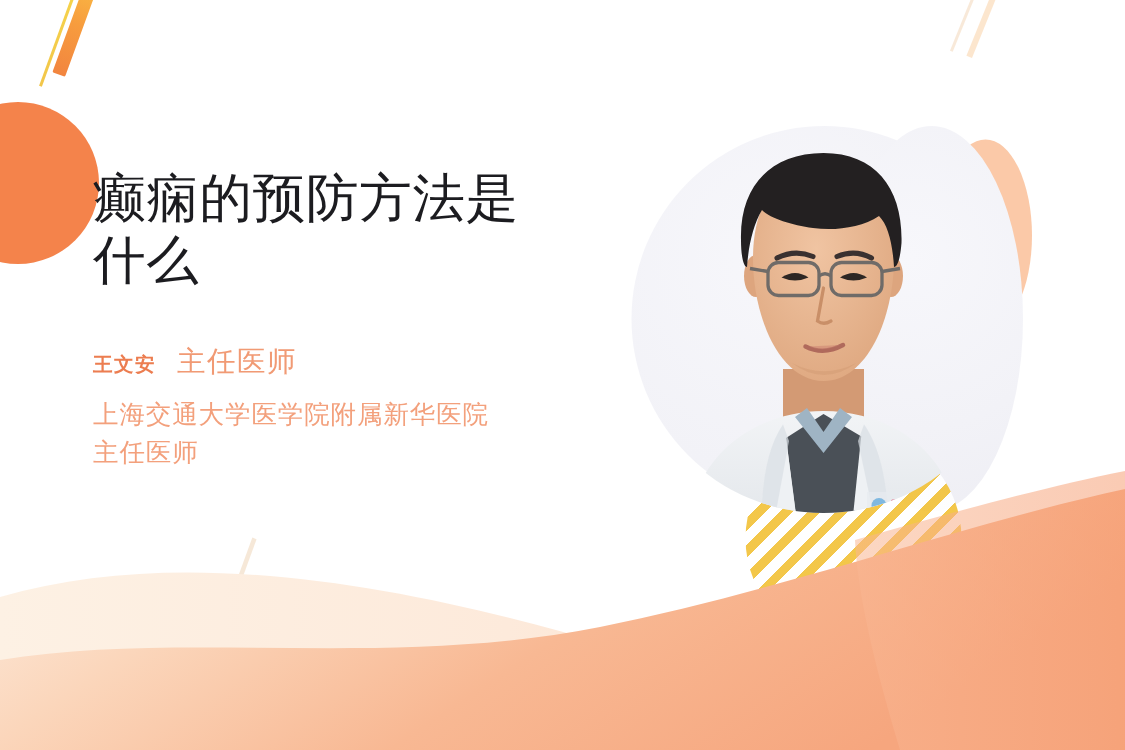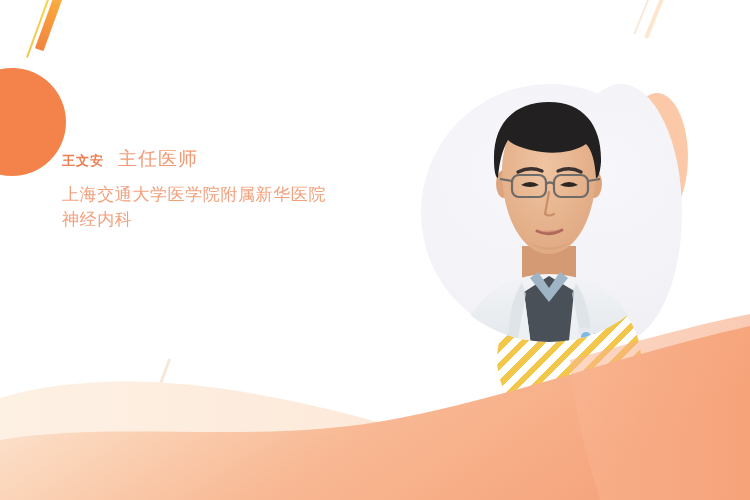--- a/index.html
+++ b/index.html
@@ -278,22 +278,24 @@
       <linearGradient id="wfG2" x1="0" y1="0" x2="1" y2="0">
         <stop offset="0%" stop-color="#f9b692"></stop>
         <stop offset="100%" stop-color="#f6a076"></stop>
       </linearGradient>
     </defs>
     <path d="M0 140 C 120 120 260 146 400 118 C 520 94 640 50 750 26 L750 200 L0 200 Z" fill="url(#wfG)"></path>
     <path d="M570 60 C 640 40 700 24 750 14 L750 200 L600 200 C 585 150 572 100 570 60 Z" fill="url(#wfG2)" opacity=".55"></path>
   </svg>
 
   <div id="text-block">
+    <div id="title">癫痫的预防方法是
+什么</div>
 
     <div id="byline">
       <span id="doctor-name">王文安</span><span id="doctor-title">主任医师</span>
     </div>
 
     <div id="affiliation">上海交通大学医学院附属新华医院
-神经内科</div>
+主任医师</div>
   </div>
 
 </div>
 
 </body></html>

